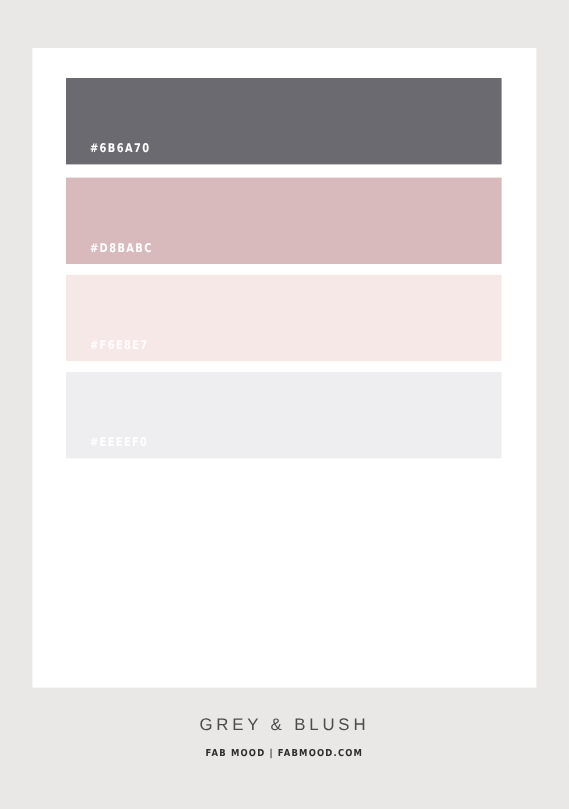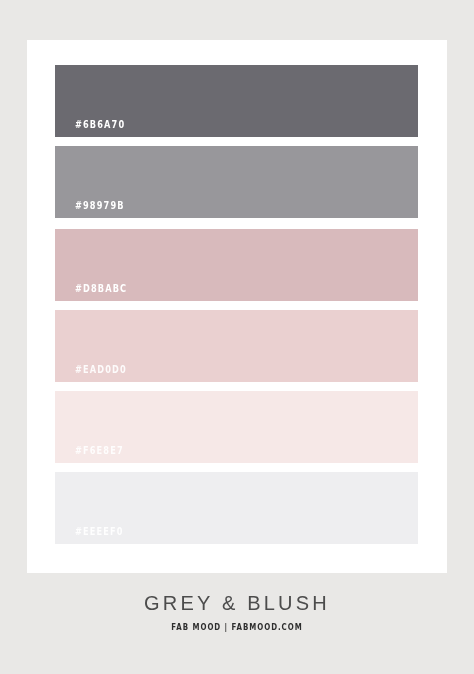--- a/index.html
+++ b/index.html
@@ -71,21 +71,21 @@
   #footer {
     position: absolute;
     left: 0;
     top: 592px;
     width: 474px;
     text-align: center;
   }
 
   #footer-title {
     font-family: "Liberation Sans", sans-serif;
-    font-size: 20px;
+    font-size: 14px;
     font-weight: 300;
     letter-spacing: 3.2px;
     color: #4c4c4c;
     line-height: 22px;
     white-space: nowrap;
   }
 
   #footer-sub {
     margin-top: 9px;
     font-family: "DejaVu Sans", sans-serif;
@@ -102,31 +102,25 @@
 
 <div id="page" style="background: rgb(233, 232, 230);">
 
   <div id="palette-card" style="background: rgb(255, 255, 255);">
     <div id="swatch-list">
 
       <div class="swatch" style="background: rgb(107, 106, 112);">
         <span class="swatch-label">#6B6A70</span>
       </div>
 
-      <div class="swatch" style="background: rgb(152, 151, 155);">
-        <span class="swatch-label">#98979B</span>
-      </div>
 
       <div class="swatch" style="background: rgb(216, 186, 188); margin-top: 11px;">
         <span class="swatch-label">#D8BABC</span>
       </div>
 
-      <div class="swatch" style="background: rgb(234, 208, 208);">
-        <span class="swatch-label dim">#EAD0D0</span>
-      </div>
 
       <div class="swatch" style="background: rgb(246, 232, 231);">
         <span class="swatch-label dim">#F6E8E7</span>
       </div>
 
       <div class="swatch" style="background: rgb(238, 238, 240);">
         <span class="swatch-label dim">#EEEEF0</span>
       </div>
 
     </div>

